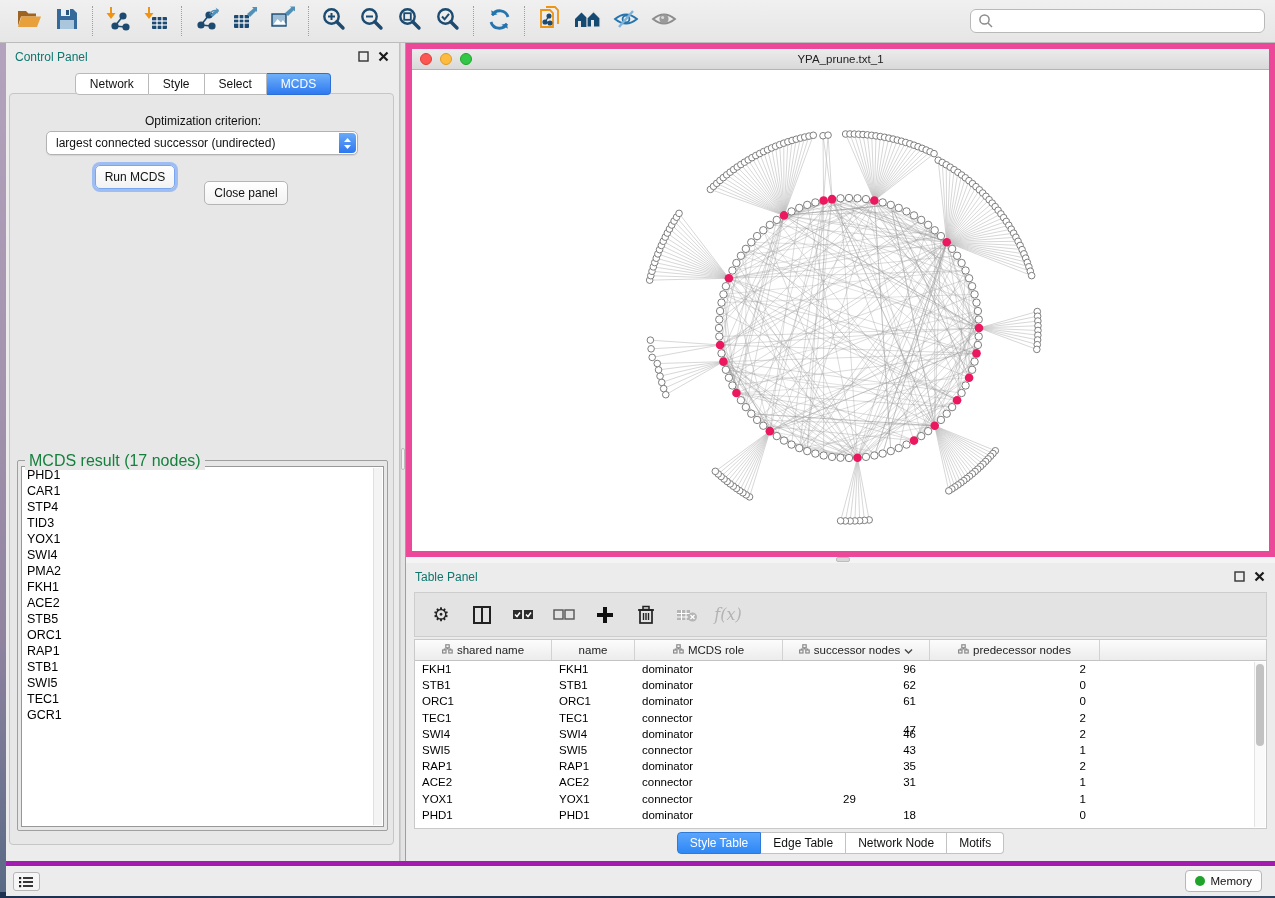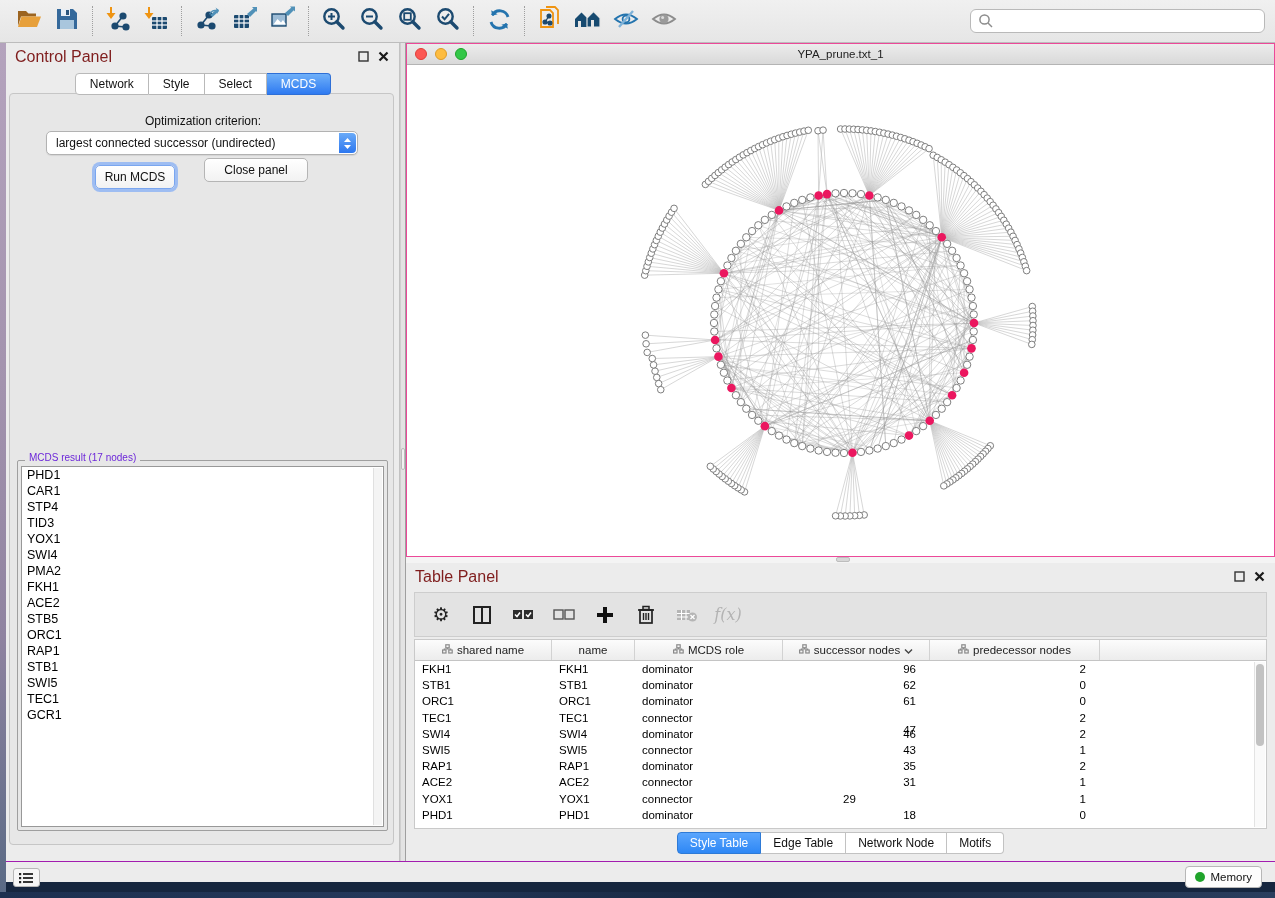--- a/index.html
+++ b/index.html
@@ -13,48 +13,48 @@
 
   
   .toolbar { left:0; top:0; width:1275px; height:43px; background:linear-gradient(180deg,#f0f0f0,#e6e6e6); border-bottom:1px solid #bcbcbc; display:flex; align-items:center; padding:0 10px; }
   .tb-btn { width:38px; height:34px; display:flex; align-items:center; justify-content:center; border-radius:4px; }
   .tb-sep { width:1px; height:30px; margin:0 6px; border-left:1px dotted #9f9f9f; }
   .tb-search { margin-left:auto; width:295px; height:24px; background:#fff; border:1px solid #b9b9b9; border-radius:6px; display:flex; align-items:center; padding:0 7px; color:#8c8c8c; }
   .tb-search svg { flex:0 0 auto; }
 
   
   .cpanel { left:6px; top:43px; width:394px; height:818px; background:#ececec; border-right:1px solid #c2c2c2; }
-  .panel-head { height:27px; display:flex; align-items:center; padding:0 9px; font-size:16px; color:#7f1d1d; }
+  .panel-head { height:27px; display:flex; align-items:center; padding:0 9px; font-size:12px; color:#0f766e; }
   .panel-head .sp { flex:1; }
   .mini-ico { width:13px; height:13px; display:flex; align-items:center; justify-content:center; margin-left:7px; color:#222; }
   .cp-body { position:absolute; left:3px; top:50px; width:385px; height:752px; background:#e7e7e7; border:1px solid #c6c6c6; border-radius:4px; }
   .cp-tabs { position:absolute; left:0; top:30px; width:394px; display:flex; justify-content:center; z-index:3; }
   .cp-tab { height:22px; padding:0 14px; background:#fff; border:1px solid #b9b9b9; border-left:none; font-size:12px; display:flex; align-items:center; color:#111; }
   .cp-tab:first-child { border-left:1px solid #b9b9b9; border-radius:4px 0 0 4px; }
   .cp-tab:last-child { border-radius:0 4px 4px 0; }
   .cp-tab.sel { background:linear-gradient(180deg,#6fb0f9,#2e7af1); color:#fff; border-color:#2e6fd6; }
   .opt-label { position:absolute; left:0; width:394px; top:71px; text-align:center; font-size:12px; color:#111; }
   .combo { position:absolute; left:40px; top:88px; width:312px; height:24px; background:#fff; border:1px solid #b2b2b2; border-radius:5px; font-size:12px; color:#111; display:flex; align-items:center; padding-left:9px; box-shadow:0 1px 1px rgba(0,0,0,.08); }
   .combo-step { position:absolute; right:1px; top:1px; bottom:1px; width:17px; border-radius:0 4px 4px 0; background:linear-gradient(180deg,#69aaf8,#2d77ef); display:flex; flex-direction:column; align-items:center; justify-content:center; gap:1px; }
   .combo-step svg { display:block; }
   .btn { position:absolute; height:24px; background:linear-gradient(180deg,#ffffff,#f2f2f2); border:1px solid #b5b5b5; border-radius:5px; font-size:12px; color:#111; display:flex; align-items:center; justify-content:center; }
   .btn.focusring { box-shadow:0 0 0 3px rgba(98,155,252,.55); border-color:#7aa6ef; }
   .fieldset { position:absolute; left:11px; top:417px; width:371px; height:371px; }
-  .fs-legend { position:absolute; left:8px; top:-8px; background:#e7e7e7; padding:0 4px; font-size:10px; color:#6d28d9; z-index:2; }
+  .fs-legend { position:absolute; left:8px; top:-8px; background:#e7e7e7; padding:0 4px; font-size:16px; color:#15803d; z-index:2; }
   .fs-border { position:absolute; inset:0; border:1px solid #9f9f9f; border-radius:2px; }
   .fs-list { position:absolute; left:4px; top:6px; right:4px; bottom:4px; background:#fff; border:1px solid #989898; overflow:hidden; }
   .fs-item { font-size:12.5px; line-height:16px; padding-left:5px; color:#000; }
   .fs-scroll { position:absolute; top:1px; bottom:1px; right:1px; width:9px; background:#f4f4f4; border-left:1px solid #e0e0e0; }
 
   
   .vsplit { left:400px; top:43px; width:6px; height:818px; background:#e3e3e3; border-left:1px solid #cfcfcf; border-right:1px solid #9f9f9f; }
   .vsplit .grip { position:absolute; left:0; right:0; top:405px; height:22px; background:#f2f2f2; border:1px solid #bbb; border-radius:2px; }
 
   
-  .netwin { left:406px; top:43px; width:869px; height:514px; background:#fff; border:1px solid #ec4899; }
+  .netwin { left:406px; top:43px; width:869px; height:514px; background:#fff; border:6px solid #ec4899; }
   .net-title { height:21px; background:linear-gradient(180deg,#ececec,#d9d9d9); border-bottom:1px solid #b4b4b4; position:relative; display:flex; align-items:center; justify-content:center; font-size:11.5px; color:#222; }
   .lights { position:absolute; left:8px; top:0; bottom:0; display:flex; align-items:center; gap:8px; }
   .light { width:12px; height:12px; border-radius:50%; }
   .net-canvas { display:block; }
 
   
   .hsplit { left:406px; top:557px; width:869px; height:6px; background:#f4f4f4; }
   .hsplit .grip { position:absolute; left:430px; top:0; width:14px; height:5px; background:#d7d7d7; border:1px solid #bdbdbd; border-radius:2px; }
 
   
@@ -71,21 +71,21 @@
   .td.num { text-align:right; }
   .tbl-scroll { position:absolute; right:1px; top:22px; bottom:1px; width:11px; background:#fafafa; border-left:1px solid #e3e3e3; }
   .tbl-thumb { position:absolute; left:1px; right:1px; top:2px; height:82px; background:#c2c2c2; border-radius:5px; }
   .tp-tabs { position:absolute; left:0; top:269px; width:869px; display:flex; justify-content:center; }
   .tp-tab { height:22px; padding:0 12px; background:#fff; border:1px solid #c2c2c2; border-left:none; font-size:12px; color:#111; display:flex; align-items:center; }
   .tp-tab:first-child { border-left:1px solid #c2c2c2; border-radius:4px 0 0 4px; }
   .tp-tab:last-child { border-radius:0 4px 4px 0; }
   .tp-tab.sel { background:linear-gradient(180deg,#5aa5fd,#2e87f5); color:#fff; border-color:#2e7ad6; }
 
   
-  .statusbar { left:6px; top:861px; width:1269px; height:21px; background:#ececec; border-top:1px solid #a21caf; }
+  .statusbar { left:6px; top:861px; width:1269px; height:35px; background:#ececec; border-top:5px solid #a21caf; }
   .list-btn { position:absolute; left:7px; top:6px; width:27px; height:19px; background:#f6f6f6; border:1px solid #b7b7b7; border-radius:3px; display:flex; align-items:center; justify-content:center; }
   .mem-btn { position:absolute; right:13px; top:4px; height:22px; padding:0 9px; background:#fdfdfd; border:1px solid #b7b7b7; border-radius:4px; display:flex; align-items:center; gap:5px; font-size:11.5px; color:#111; }
   .mem-dot { width:10px; height:10px; border-radius:50%; }
 </style>
 </head>
 <body>
 
 <div class="abs toolbar">
   <div class="tb-btn">
     <span><svg width="27" height="24" viewBox="0 0 27 24">
@@ -281,21 +281,21 @@
           <path d="M1 5l3.5-4L8 5z" fill="#fff"></path>
         </svg>
       <svg width="9" height="6" viewBox="0 0 9 6">
           <path d="M1 1l3.5 4L8 1z" fill="#fff"></path>
         </svg>
     </span>
   </div>
   <div class="btn focusring" style="left:89px; top:122px; width:80px;">
       <span>Run MCDS</span>
     </div>
-  <div class="btn" style="left:198px; top:115px; width:104px;">
+  <div class="btn" style="left:198px; top:138px; width:84px;">
       <span>Close panel</span>
     </div>
   <div class="fieldset">
     <div class="fs-border"></div>
     <div class="fs-legend">MCDS result (17 nodes)</div>
     <div class="fs-list">
       <div>
           <div class="fs-item">PHD1</div>
           <div class="fs-item">CAR1</div>
           <div class="fs-item">STP4</div>

